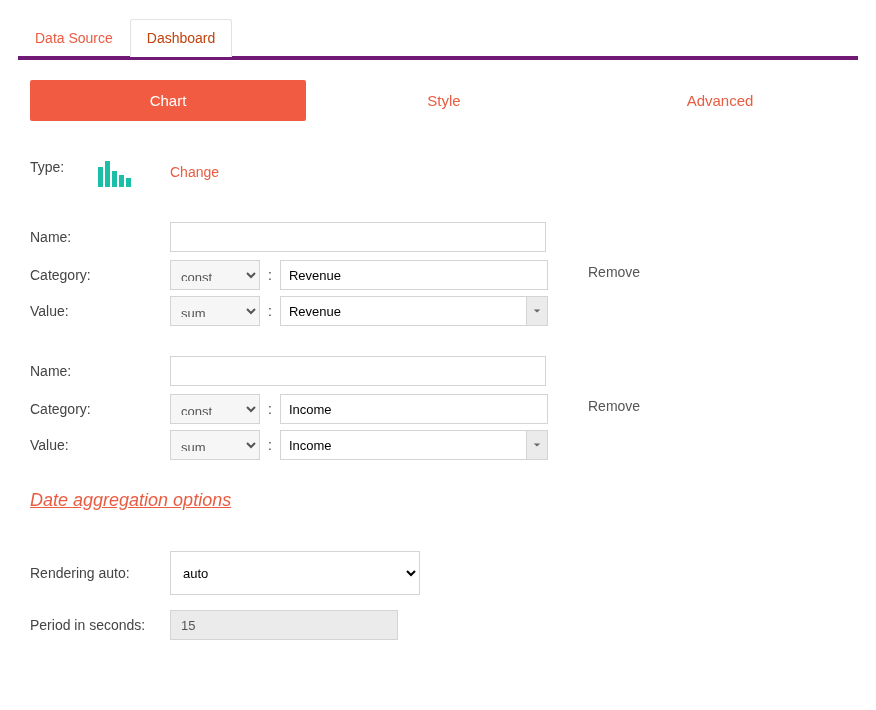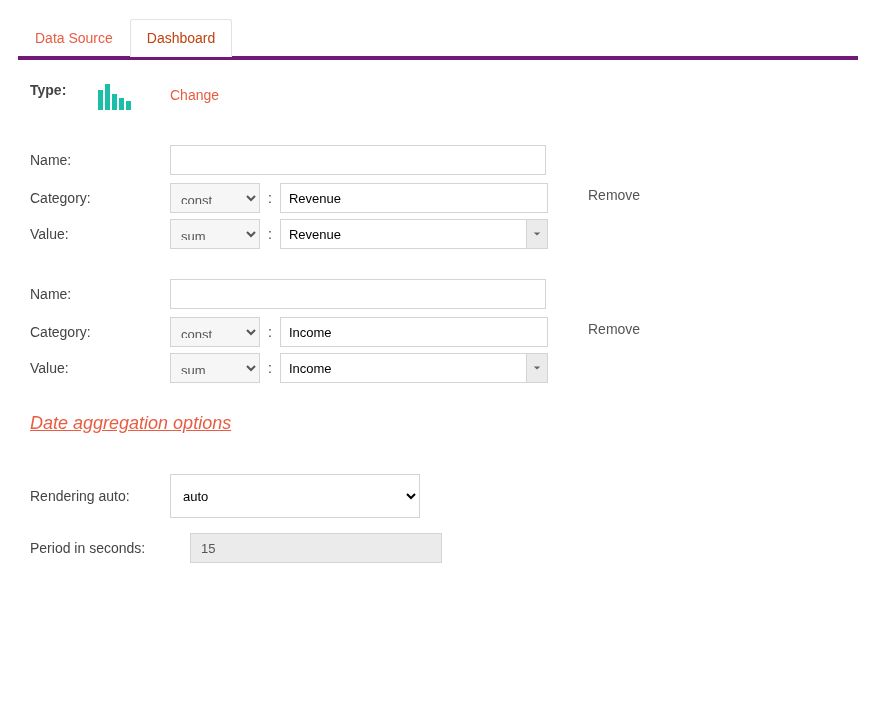--- a/index.html
+++ b/index.html
@@ -54,21 +54,21 @@
     .row {
       display: flex;
       align-items: center;
       margin-bottom: 15px;
     }
     .label {
       width: 140px;
       color: #444;
       font-size: 14px;
     }
-    .type-row .label { align-self: flex-start; padding-top: 2px; font-weight: bold;}
+    .type-row .label { align-self: flex-start; padding-top: 2px;}
     .chart-icon {
       display: inline-flex;
       align-items: flex-end;
       gap: 2px;
       height: 26px;
       margin-right: 28px;
     }
     .chart-icon .bar { width: 5px; background: #1bbfa8; }
     .b1{height:20px}.b2{height:26px}.b3{height:16px}.b4{height:12px}.b5{height:9px}
     .link { color: #e85c41; cursor: pointer; }
@@ -127,39 +127,43 @@
     .series-2 { position: relative; }
     .remove-pos { position: absolute; left: 558px; }
     .r1 { top: 42px; }
     .r2 { top: 42px; }
     .add-series { margin: 6px 0 24px 0; }
     .dao { margin-bottom: 40px; font-size: 18px; font-style: italic;}
     .render-sel { width: 250px; height: 44px; border: 1px solid #d4d4d4; background:#fff; padding: 2px 8px; font-size:13px;}
     .cb-row { display: flex; align-items: center; gap: 10px; margin: 20px 0; }
     .cb-row input[type=checkbox]{ width:14px; height:14px; }
     .period-input {
-      width: 252px; height: 30px;
+      width: 228px; height: 30px;
       border: 1px solid #d4d4d4;
       background: #ebebeb;
       padding: 4px 10px;
       font-size: 13px;
       color: #555;
-      margin-left: 20px;
     }
   </style>
 </head>
 <body>
 
 <div class="top-tabs">
   <div class="top-tab inactive">Data Source</div>
   <div class="top-tab active">Dashboard</div>
 </div>
 
 <div class="content">
 
+  <div class="sub-tabs">
+    <div class="sub-tab active">Chart</div>
+    <div class="sub-tab">Style</div>
+    <div class="sub-tab">Advanced</div>
+  </div>
 
   <div class="row type-row">
     <div class="label">Type:</div>
     <div style="width:72px; display:flex; align-items:flex-end; padding-top:4px; margin-left:-72px;">
       <span class="chart-icon">
         <span class="bar b1"></span>
           <span class="bar b2"></span>
           <span class="bar b3"></span>
           <span class="bar b4"></span>
           <span class="bar b5"></span>

